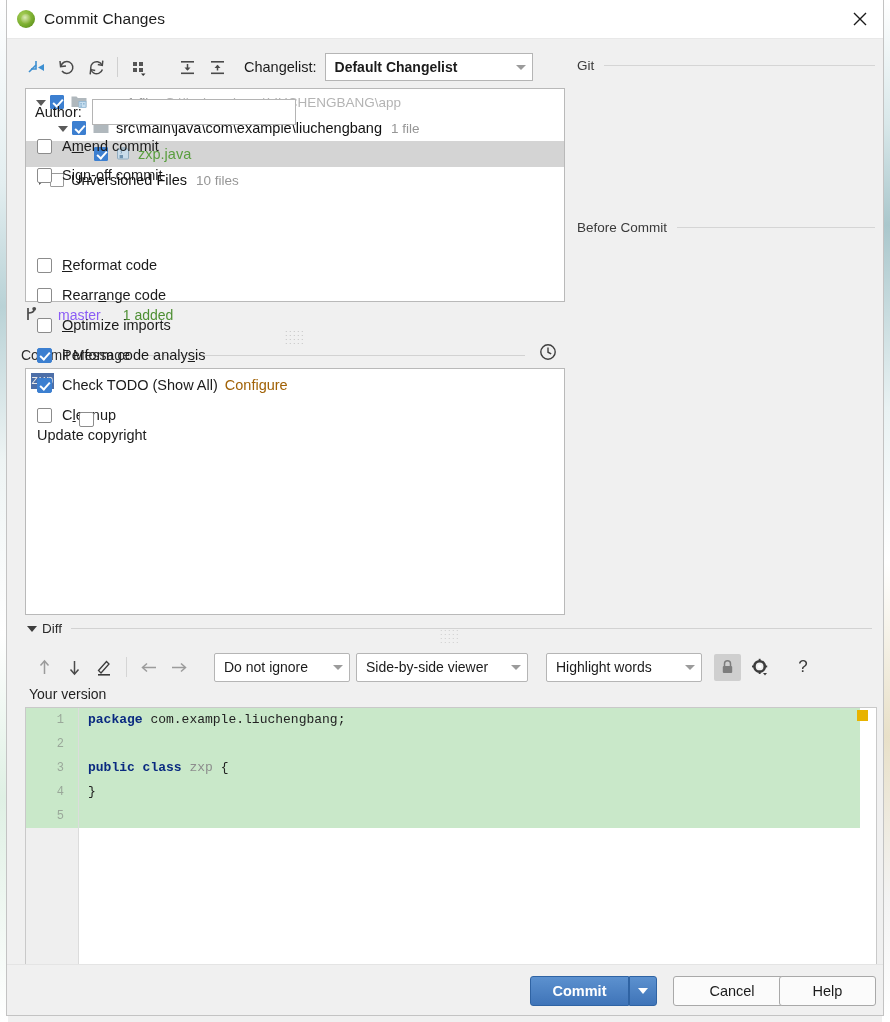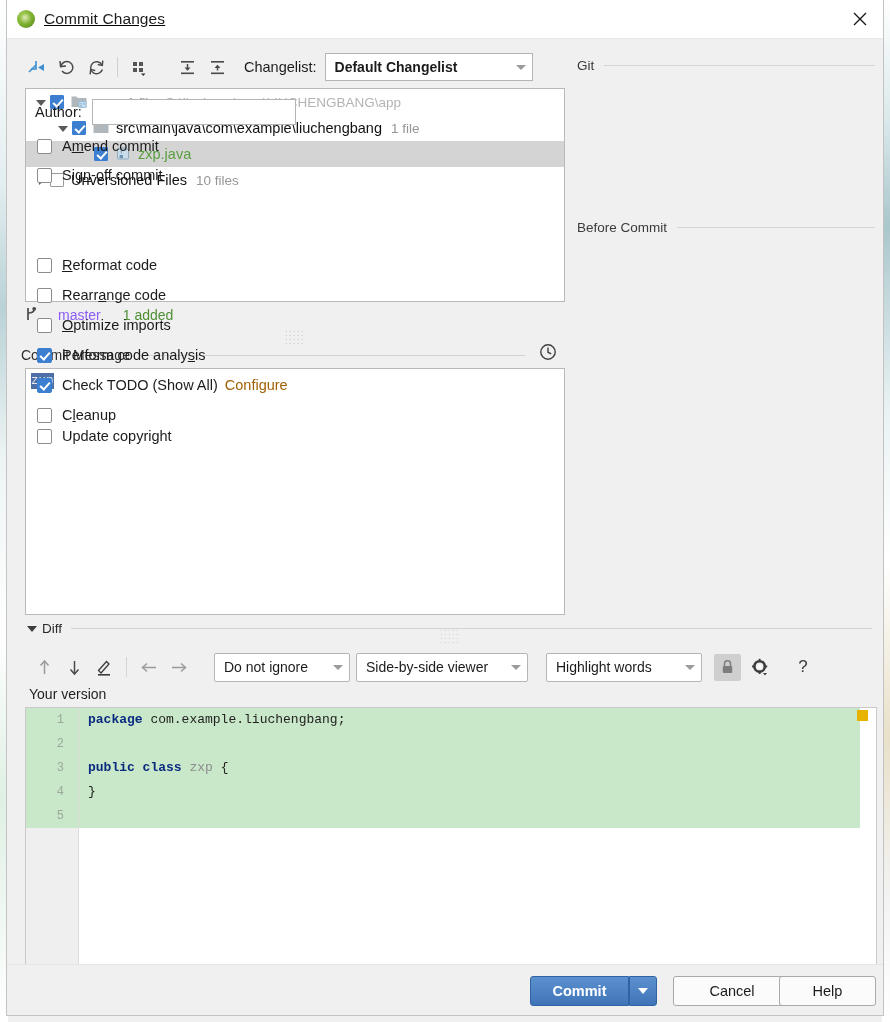--- a/index.html
+++ b/index.html
@@ -31,21 +31,20 @@
     border: 1px solid #c3c3c3;
     border-top: none;
     box-sizing: border-box;
   }
   .titlebar {
     position: relative;
     height: 38px;
     background: #ffffff;
     display: flex; align-items: center;
     border-bottom: 1px solid #e8e8e8;
-    text-decoration: underline;
   }
   .title-icon {
     width: 18px; height: 18px; margin-left: 10px; margin-right: 9px;
     border-radius: 50%;
     background: radial-gradient(circle at 35% 32%, #a9d05a 0%, #79ad2e 55%, #4f7d14 100%);
     position: relative; flex: none;
   }
   .title-icon::after {
     content: ""; position: absolute; left: 4px; top: 4px;
     width: 10px; height: 10px; border-radius: 50%;
@@ -509,21 +508,21 @@
         </div>
         <div class="opt" style="top: 377px;">
           <span class="obox checked"></span>
           <span>Check TODO (Show All)</span>
           <span class="link">Configure</span>
         </div>
         <div class="opt" style="top: 407px;">
           <span class="obox"></span>
           <span>C<span class="mn">l</span>eanup</span>
         </div>
-        <div class="opt" style="top: 428px;">
+        <div class="opt" style="top: 412px; flex-direction: column;">
           <span class="obox"></span>
           <span>Update copyright</span>
         </div>
       </div>
 
     <div class="diff-head">
       <span class="tri"></span>
       <span>Diff</span>
       <span class="rule"></span>
     </div>

